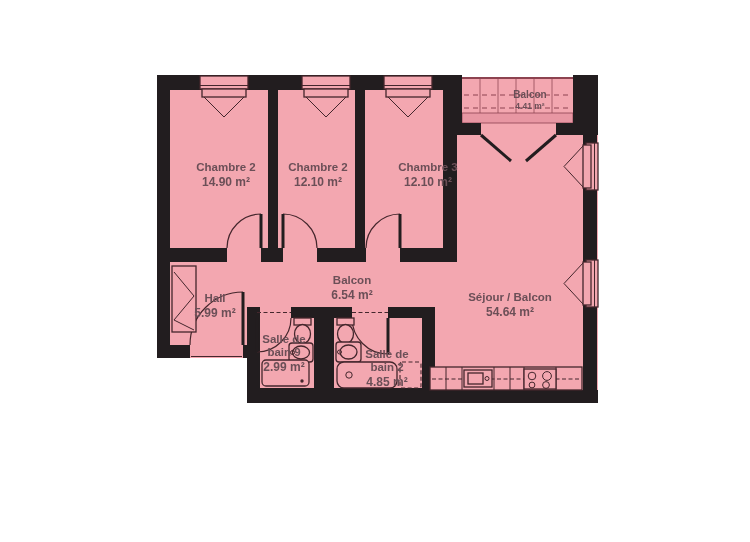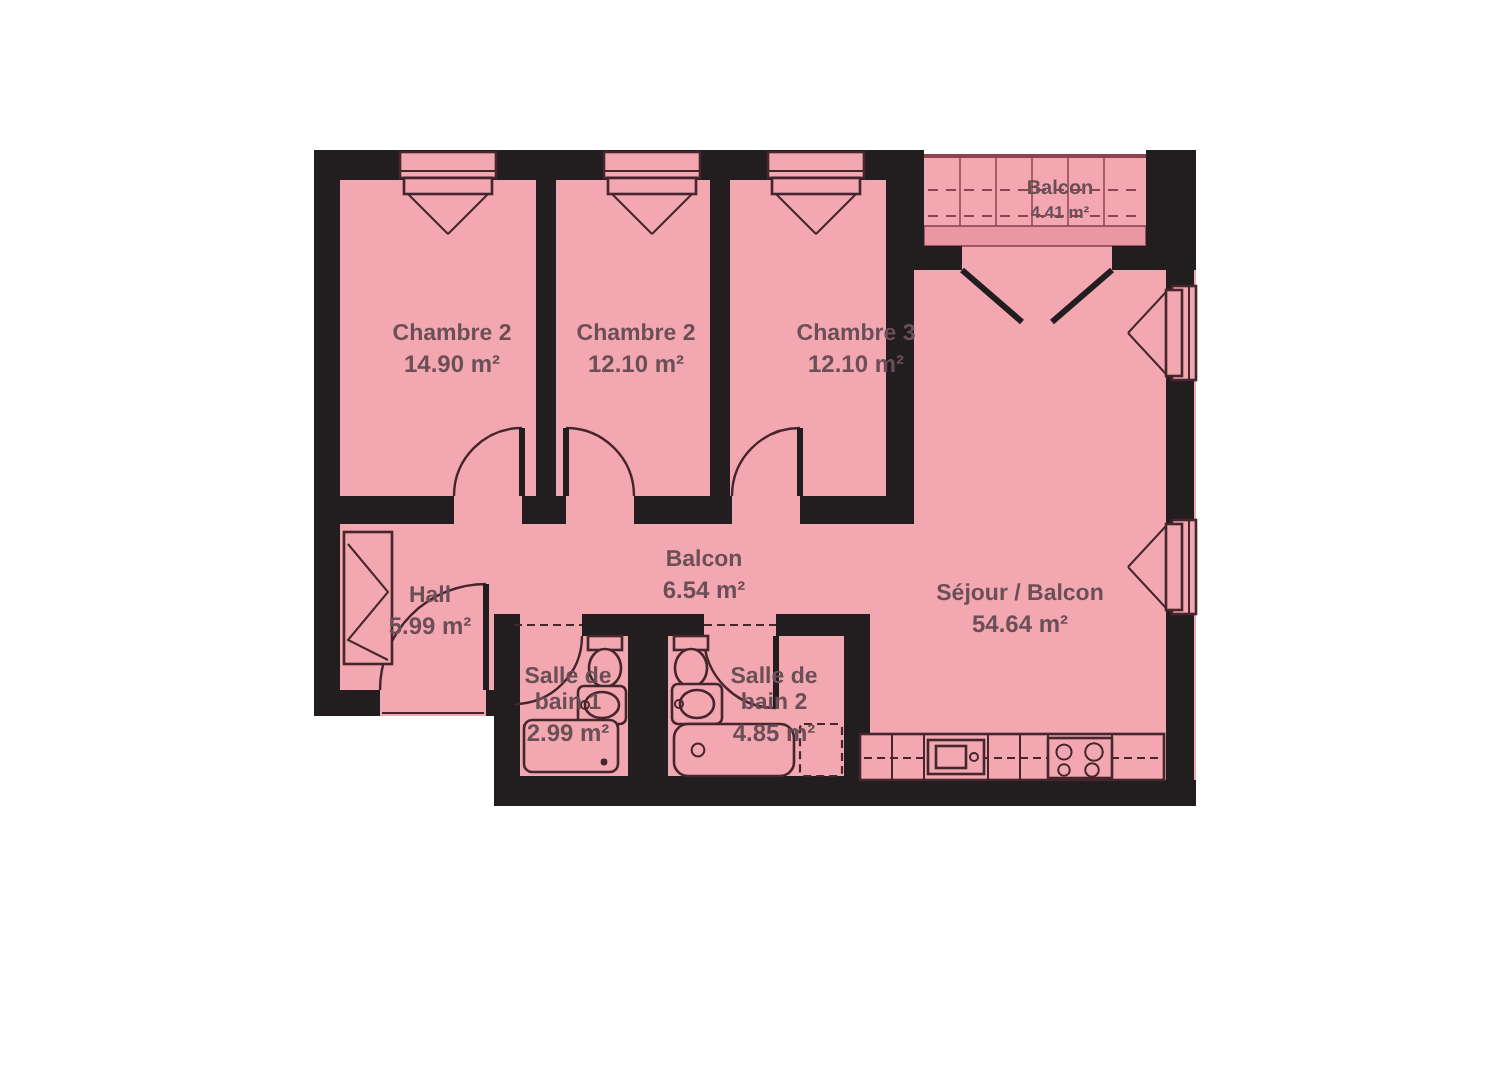--- a/index.html
+++ b/index.html
@@ -237,20 +237,20 @@
   </div>
   <div class="lbl" style="left:352px;top:287px">
     <span class="rname">Balcon</span>
     <span class="rarea">6.54 m²</span>
   </div>
   <div class="lbl" style="left:215px;top:305px">
     <span class="rname">Hall</span>
     <span class="rarea">5.99 m²</span>
   </div>
   <div class="lbl wrap" style="left:284px;top:352px">
-    <span class="rname">Salle de bain 1</span>
+    <span class="rname">Salle de bain 9</span>
     <span class="rarea">2.99 m²</span>
   </div>
-  <div class="lbl wrap" style="left:387px;top:352px">
+  <div class="lbl wrap" style="left:387px;top:367px">
     <span class="rname">Salle de bain 2</span>
     <span class="rarea">4.85 m²</span>
   </div>
 </div>
 
 </body></html>

